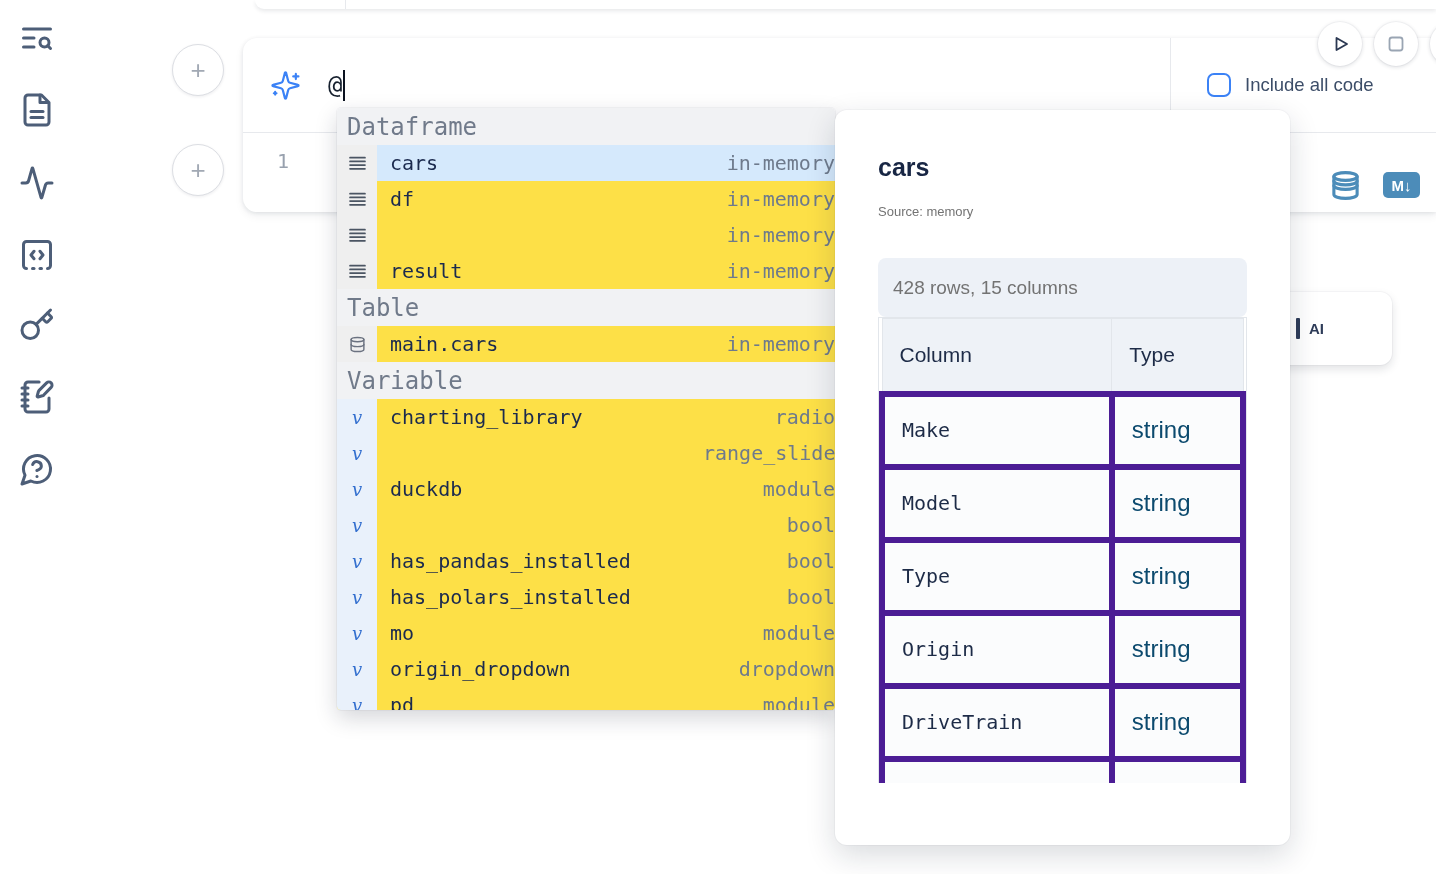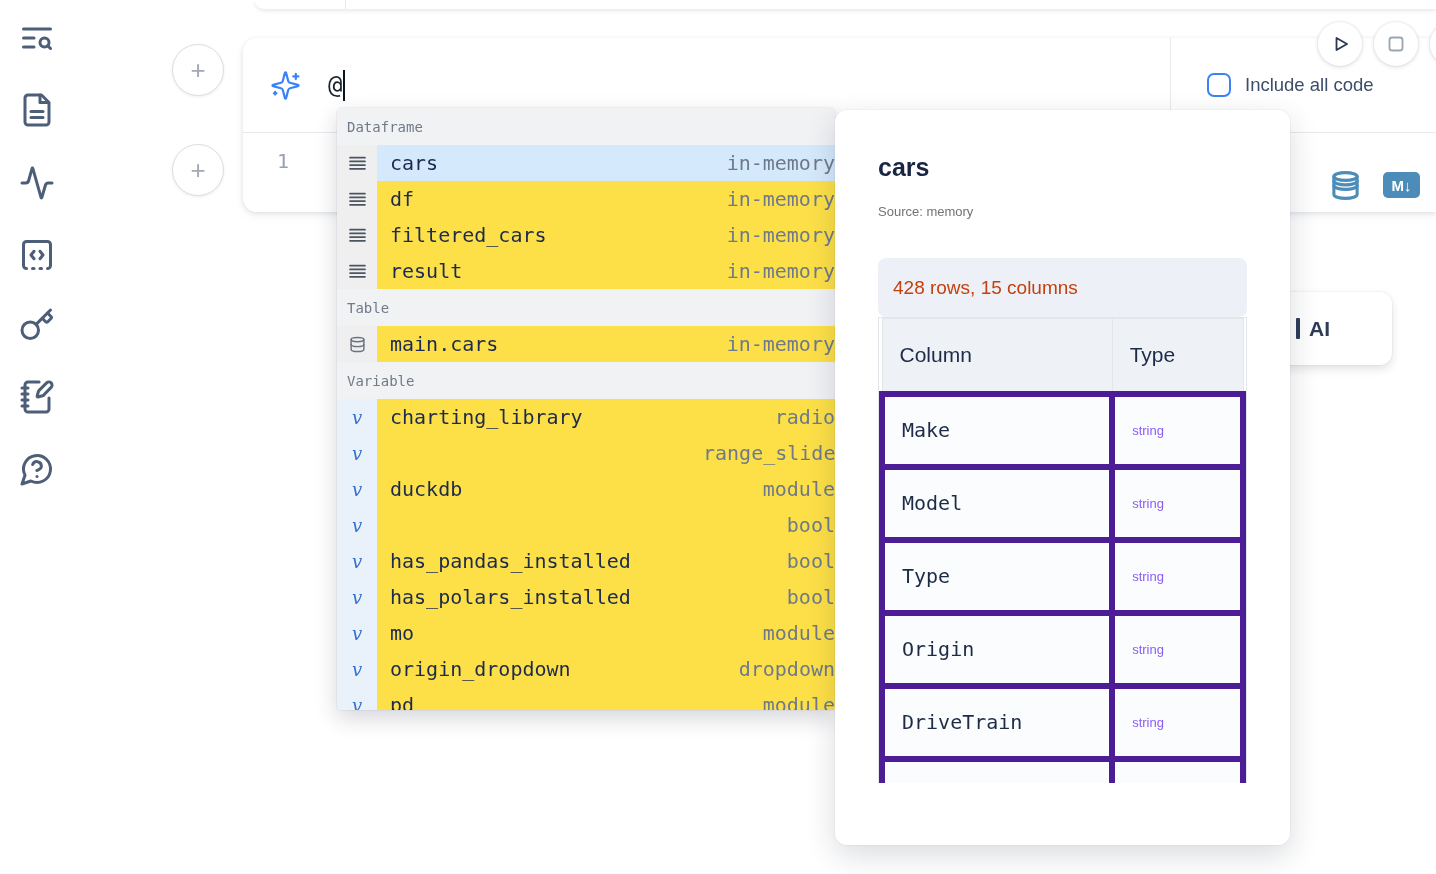--- a/index.html
+++ b/index.html
@@ -55,56 +55,56 @@
   
   .circle-btn { position:absolute; top:22px; width:44px; height:44px; border-radius:50%; background:#fff;
                 box-shadow:0 1px 4px rgba(20,30,50,.16), 0 0 0 1px rgba(20,30,50,.03);
                 display:flex; align-items:center; justify-content:center; cursor:pointer; z-index:6; }
   .circle-btn svg { width:28px; height:28px; fill:none; stroke-linejoin:round; stroke-linecap:round; }
 
   
   .ac { position:absolute; left:337px; top:108px; width:498px; height:602px; background:#fff;
         border-radius:4px; box-shadow:0 8px 22px rgba(20,30,50,.18), 0 0 0 1px rgba(20,30,50,.04);
         z-index:5; overflow:hidden; font-family:"DejaVu Sans Mono", monospace; }
-  .ac-sec { height:37px; background:#f1f2f4; color:#707a8a; font-size:14px;
+  .ac-sec { height:37px; background:#f1f2f4; color:#707a8a; font-size:24px;
             display:flex; align-items:center; padding-left:10px; }
   .ac-row { height:36px; display:flex; align-items:stretch; position:relative; cursor:pointer; background:#fde047; }
   .ac-row.selected { background:#d5e9fc; }
   .ac-g { width:40px; flex:0 0 auto; background:#efefef; display:flex; align-items:center; justify-content:center; }
   .ac-g.var { background:#e9f1fb; }
   .ac-g svg { stroke-linecap:round; stroke-linejoin:round; }
   .vicon { font-family:"DejaVu Serif", serif; font-style:italic; font-size:18px; color:#3470cf; }
   .ac-nm { display:flex; align-items:center; padding-left:13px; font-size:20px; color:#1b2a4e; }
   .ac-tp { display:flex; align-items:center; margin-left:auto; font-size:20px; color:#6e7a8c; }
   .ac-tp.abs { position:absolute; left:366px; top:0; height:36px; margin:0; padding:0; }
 
   
   .popup { position:absolute; left:835px; top:110px; width:455px; height:735px; background:#fff;
            border-radius:12px; z-index:10; padding:42px 43px 0 43px;
            box-shadow:0 10px 30px rgba(20,30,50,.16), 0 0 0 1px rgba(20,30,50,.03); }
   .pv-title { font-size:25px; font-weight:bold; color:#182644; line-height:30px; }
   .pv-source { font-size:13px; color:#737373; margin-top:18px; line-height:24px; }
   .pv-badge { margin-top:34px; height:59px; background:#edf1f7; border-radius:8px;
-              display:flex; align-items:center; padding-left:15px; font-size:19px; color:#c2410c; }
+              display:flex; align-items:center; padding-left:15px; font-size:19px; color:#737373; }
   .pv-tablewrap { height:466px; overflow:hidden;
                   border:1px solid #e2e6eb; border-bottom:none; }
   table.pv { width:100%; border-collapse:collapse; }
   table.pv th { height:75px; background:#eef2f7; text-align:left; padding-left:17px;
                 font-size:21px; font-weight:400; color:#1d2b47; border:1px solid #e2e6eb; }
   table.pv td { height:73px; background:#fbfcfd; padding-left:17px; border:6px solid #4c1d95; }
   td.colname { font-family:"DejaVu Sans Mono", monospace; font-size:20px; color:#1d2b47; }
-  td.coltype { font-size:13px; color:#8b5cf6; }
+  td.coltype { font-size:24px; color:#0c4a6e; }
   .c1 { width:233px; } .c2 { width:133px; }
 
   
   .ai-frag { position:absolute; left:1247px; top:292px; width:145px; height:73px; background:#fff;
              border-radius:12px; box-shadow:0 4px 10px rgba(20,30,50,.13), 0 0 0 1px rgba(20,30,50,.03);
              z-index:4; display:flex; align-items:center; cursor:pointer; }
   .ai-frag .bar { width:4px; height:21px; background:#2e3c59; margin-left:49px; border-radius:1px; }
-  .ai-frag .lbl { font-size:21px; font-weight:bold; color:#2e3c59; margin-left:9px; }
+  .ai-frag .lbl { font-size:15px; font-weight:bold; color:#2e3c59; margin-left:9px; }
 </style>
 </head>
 <body>
 
 <div class="sidebar">
   <div class="sb-icon" style="top:20px">
     <svg viewBox="0 0 24 24">
         <path d="M21 6H3"></path>
         <path d="M10 12H3"></path>
         <path d="M10 18H3"></path>
@@ -247,21 +247,20 @@
   </div>
   <div class="ac-row">
     <span class="ac-g">
         <svg width="17" height="17" viewBox="0 0 16 16" stroke="#4b5563" stroke-width="1.7">
           <path d="M1 2.5h14"></path>
           <path d="M1 6h14"></path>
           <path d="M1 9.5h14"></path>
           <path d="M1 13h14"></path>
         </svg>
       </span>
-    <span class="ac-nm">filtered_cars</span>
     <span class="ac-tp">in-memory</span>
   </div>
   <div class="ac-row">
     <span class="ac-g">
         <svg width="17" height="17" viewBox="0 0 16 16" stroke="#4b5563" stroke-width="1.7">
           <path d="M1 2.5h14"></path>
           <path d="M1 6h14"></path>
           <path d="M1 9.5h14"></path>
           <path d="M1 13h14"></path>
         </svg>

